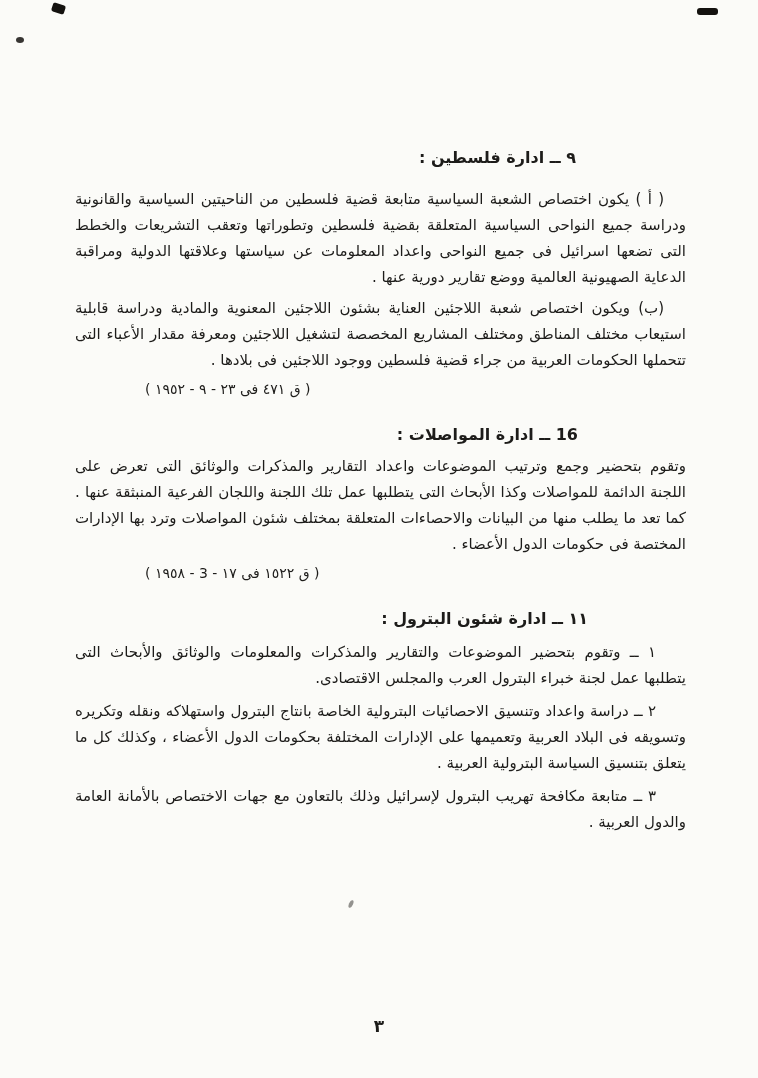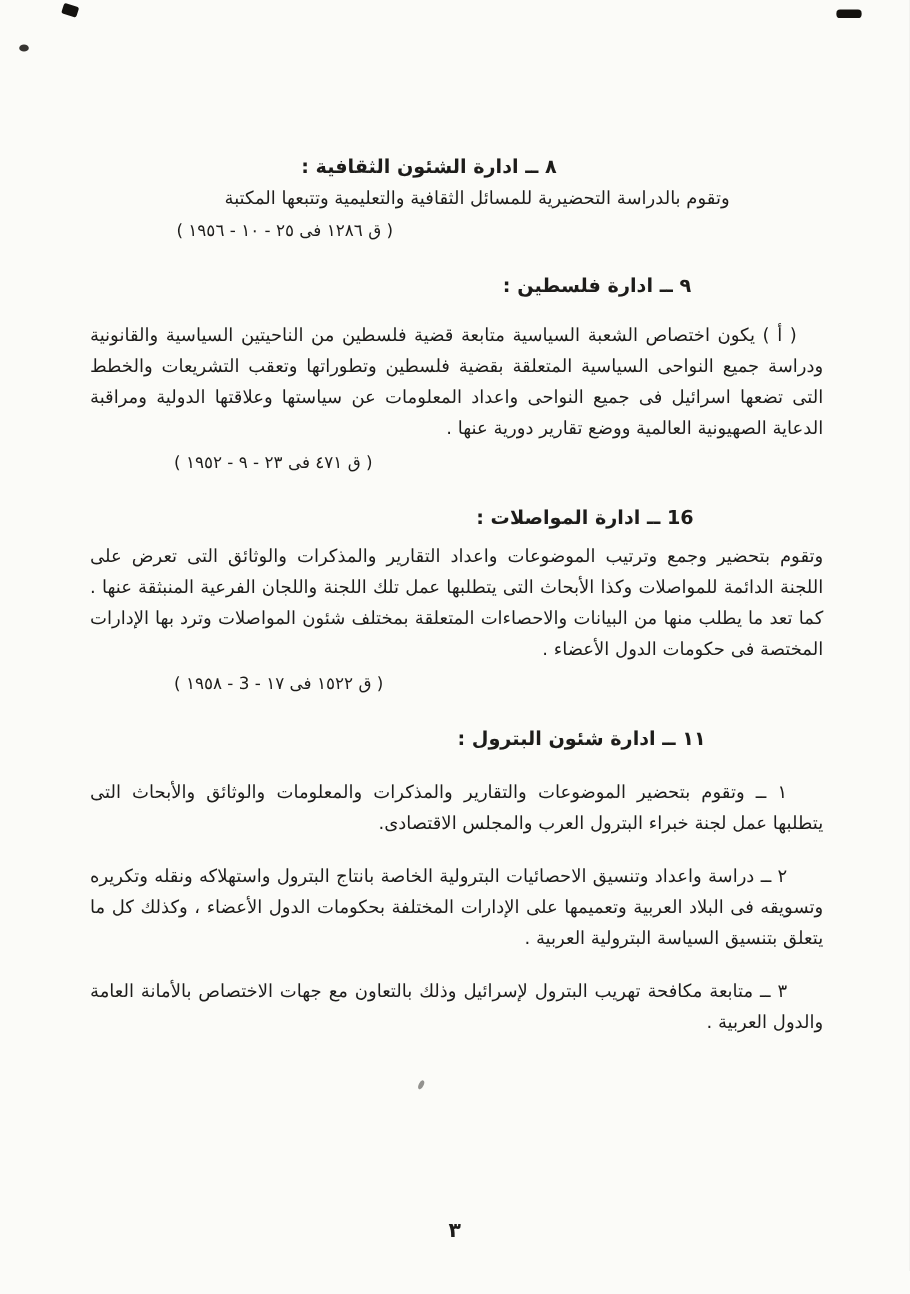--- a/index.html
+++ b/index.html
@@ -51,21 +51,21 @@
   .sec9 .heading { margin: 0 110px 15px 0; }
   .sec9 .item { margin-top: 5px; text-indent: 22px; }
   .sec9 .citation { padding-left: 70px; margin-top: 3px; }
   
   .sec10 { margin-top: 20px; }
   .sec10 .heading { margin: 0 108px 5px 0; }
   .sec10 .citation { padding-left: 70px; margin-top: 3px; }
   
   .sec11 { margin-top: 20px; }
   .sec11 .heading { margin: 0 98px 6px 0; }
-  .sec11 .item { margin-top: 18px; text-indent: 30px; }
+  .sec11 .item { margin-top: 7px; text-indent: 30px; }
   .pageno {
     position: absolute;
     bottom: 42px;
     left: 0;
     right: 0;
     text-align: center;
     font-size: 17px;
     font-weight: 700;
     color: #1d1c1a;
   }
@@ -83,29 +83,25 @@
 
 <div class="page">
 
   <div class="artifact a1"></div>
   <div class="artifact a2"></div>
   <div class="artifact a3"></div>
   <div class="artifact a4"></div>
 
   <div class="content">
 
-    <section class="sec8">
-      <h2 class="heading">٨ ــ ادارة الشئون الثقافية :</h2>
-      <p class="para">وتقوم بالدراسة التحضيرية للمسائل الثقافية والتعليمية وتتبعها المكتبة</p>
-      <p class="citation">( ق ١٢٨٦ فى ٢٥ - ١٠ - ١٩٥٦ )</p>
-    </section>
 
     <section class="sec9">
       <h2 class="heading">٩ ــ ادارة فلسطين :</h2>
       <p class="para item">( أ ) يكون اختصاص الشعبة السياسية متابعة قضية فلسطين من الناحيتين السياسية والقانونية ودراسة جميع النواحى السياسية المتعلقة بقضية فلسطين وتطوراتها وتعقب التشريعات والخطط التى تضعها اسرائيل فى جميع النواحى واعداد المعلومات عن سياستها وعلاقتها الدولية ومراقبة الدعاية الصهيونية العالمية ووضع تقارير دورية عنها .</p>
+      <p class="para item">(ب) ويكون اختصاص شعبة اللاجئين العناية بشئون اللاجئين المعنوية والمادية ودراسة قابلية استيعاب مختلف المناطق ومختلف المشاريع المخصصة لتشغيل اللاجئين ومعرفة مقدار الأعباء التى تتحملها الحكومات العربية من جراء قضية فلسطين ووجود اللاجئين فى بلادها .</p>
       <p class="citation">( ق ٤٧١ فى ٢٣ - ٩ - ١٩٥٢ )</p>
     </section>
 
     <section class="sec10">
       <h2 class="heading">16 ــ ادارة المواصلات :</h2>
       <p class="para">وتقوم بتحضير وجمع وترتيب الموضوعات واعداد التقارير والمذكرات والوثائق التى تعرض على اللجنة الدائمة للمواصلات وكذا الأبحاث التى يتطلبها عمل تلك اللجنة واللجان الفرعية المنبثقة عنها . كما تعد ما يطلب منها من البيانات والاحصاءات المتعلقة بمختلف شئون المواصلات وترد بها الإدارات المختصة فى حكومات الدول الأعضاء .</p>
       <p class="citation">( ق ١٥٢٢ فى ١٧ - 3 - ١٩٥٨ )</p>
     </section>
 
     <section class="sec11">

